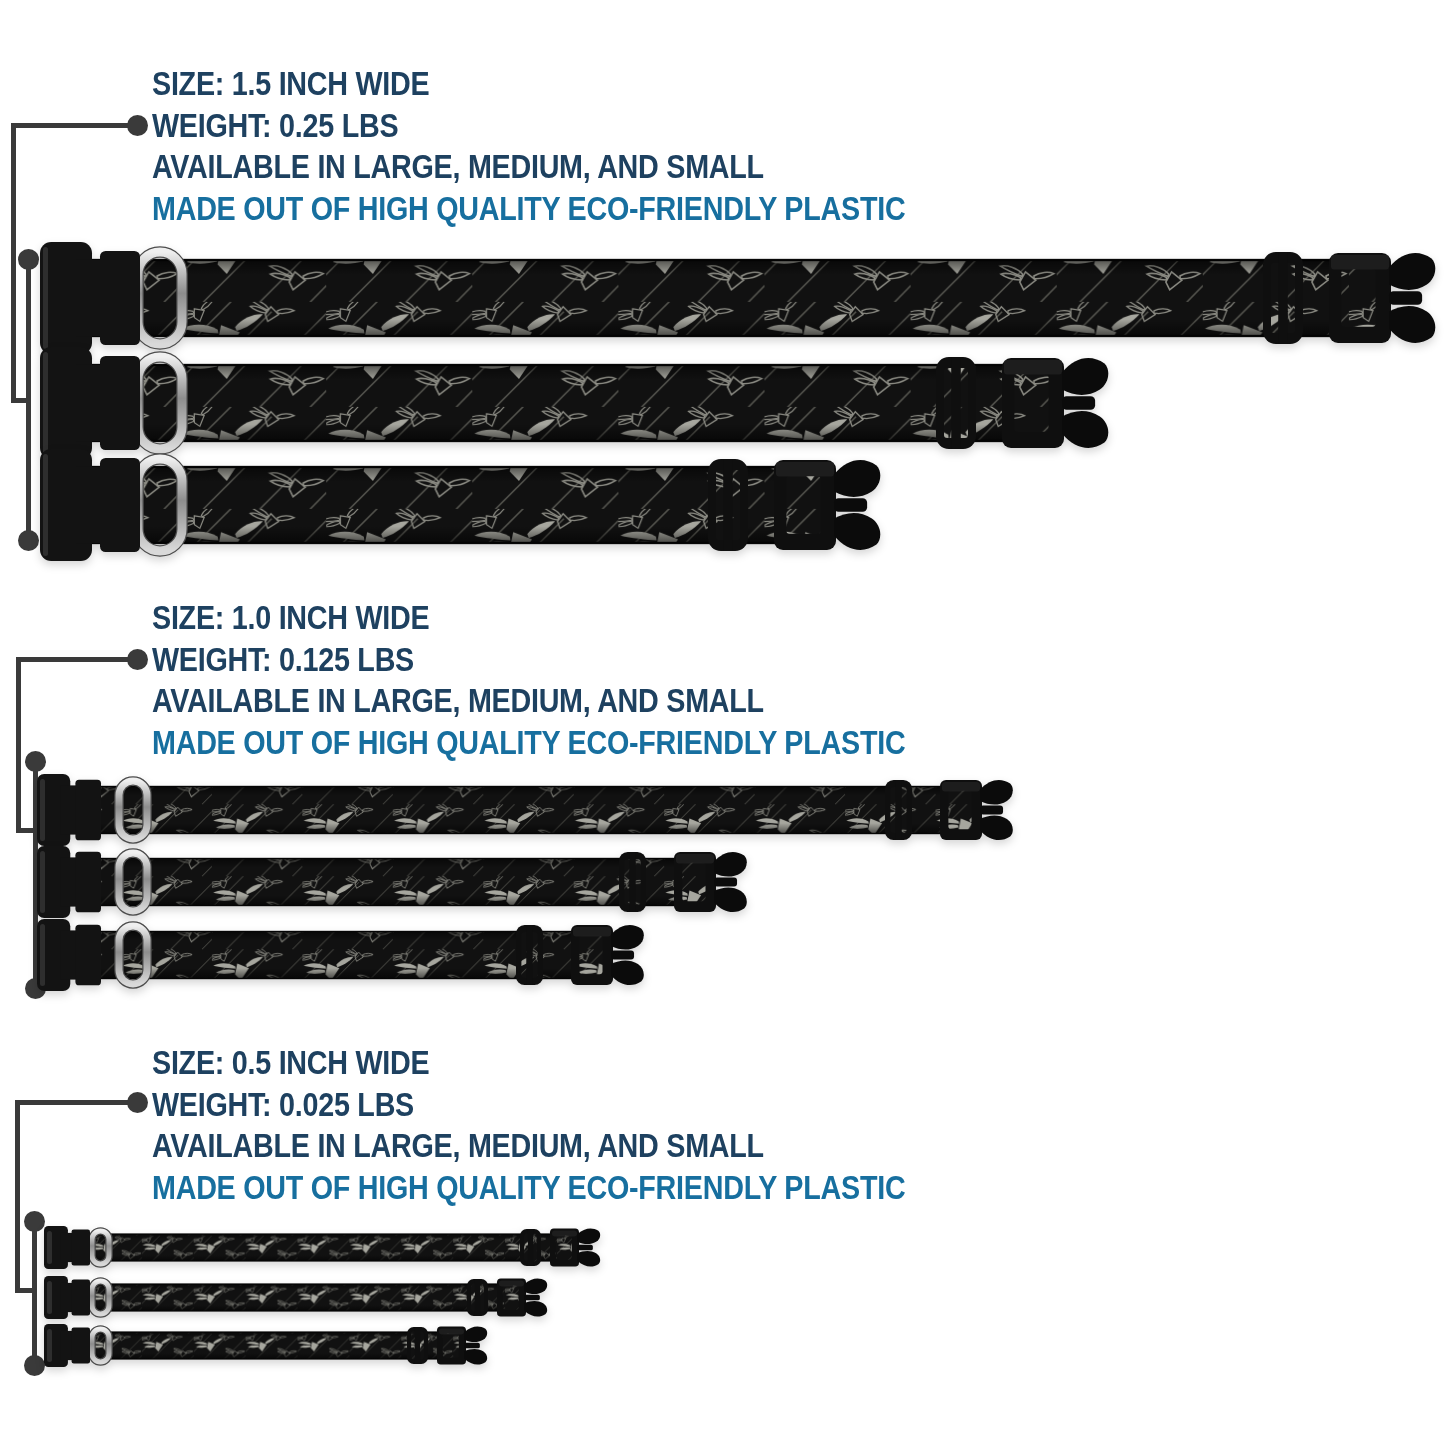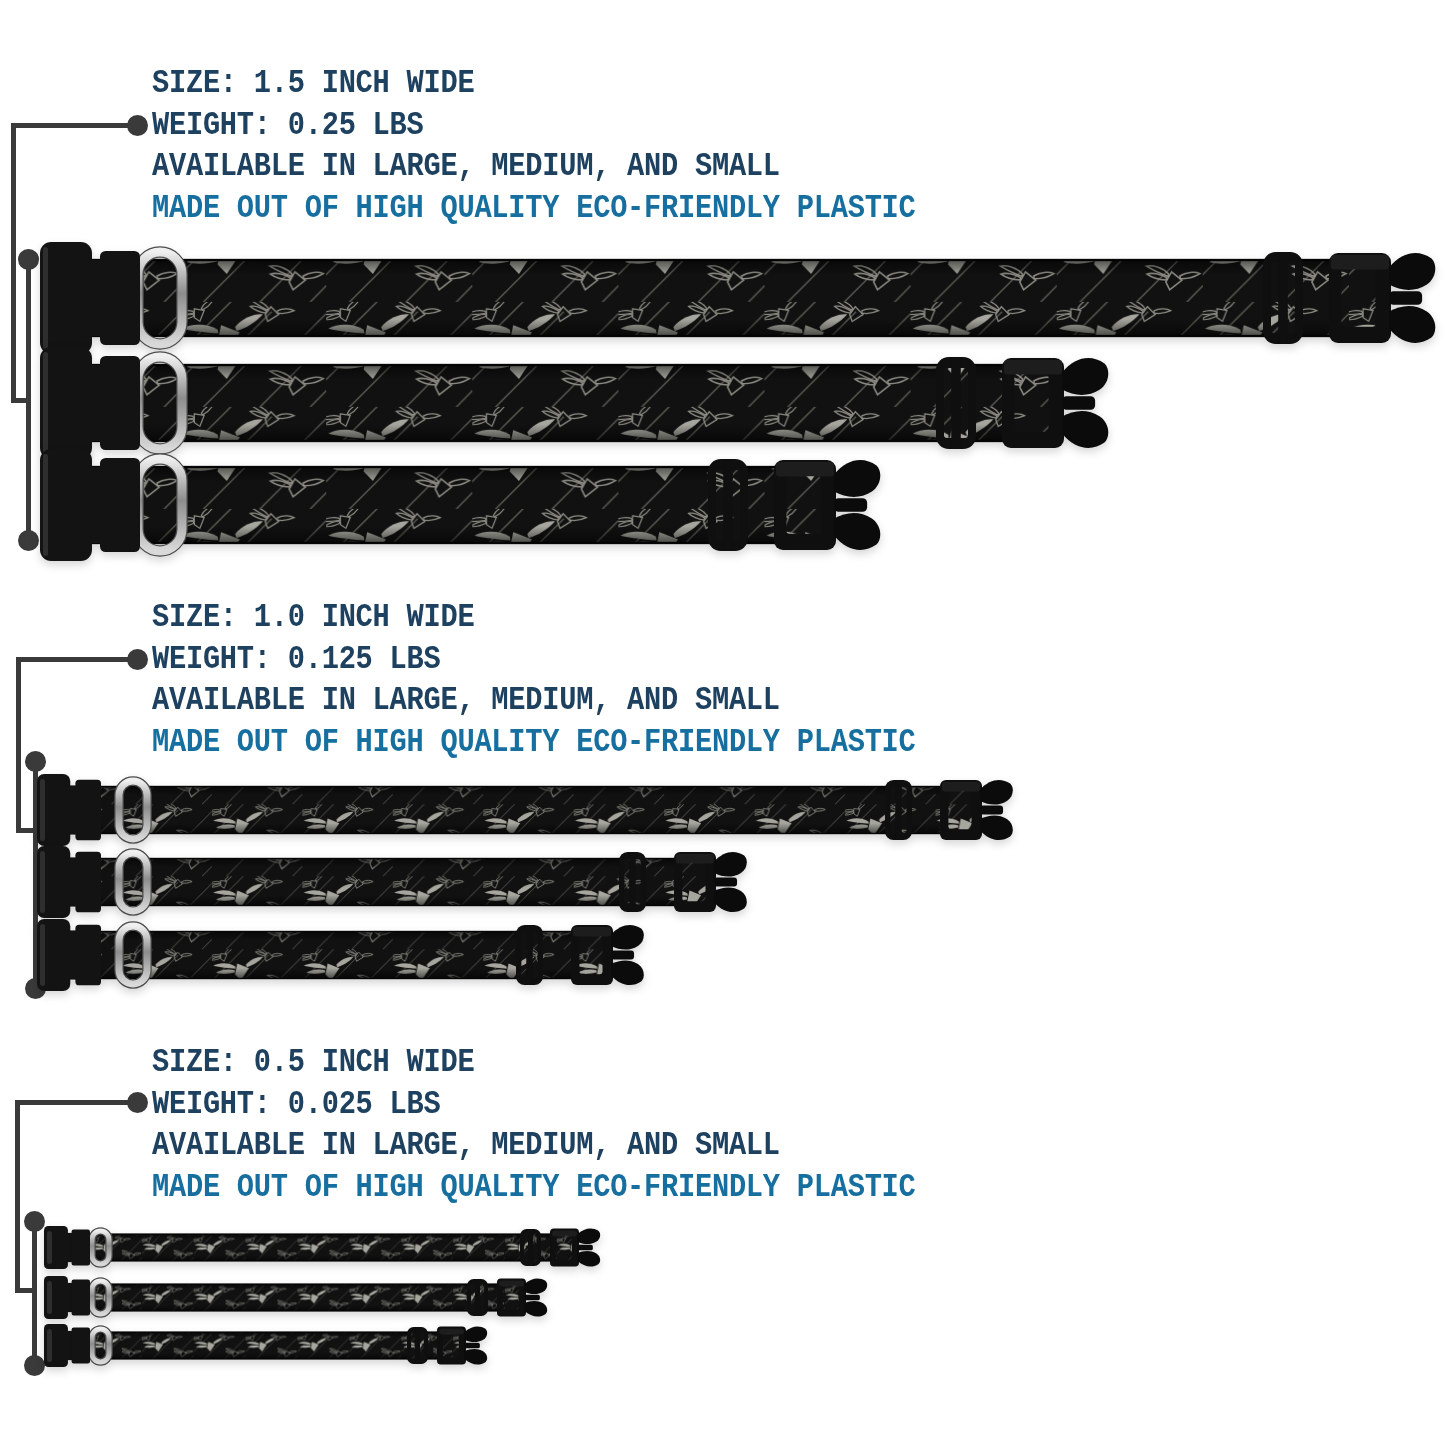--- a/index.html
+++ b/index.html
@@ -1,18 +1,18 @@
 <!DOCTYPE html>
 <html><head>
 <meta charset="utf-8">
 <style>
   html,body{margin:0;padding:0;background:#ffffff;}
   .canvas{
     position:relative;width:1445px;height:1445px;background:var(--c-bg,#ffffff);
-    overflow:hidden;font-family:Liberation Mono, monospace;
+    overflow:hidden;font-family:Liberation Sans, sans-serif;
   }
   .spec{
     position:absolute;left:152px;font-weight:700;font-size:33px;line-height:41.5px;
     letter-spacing:-0.3px;white-space:nowrap;transform:scaleX(0.87);transform-origin:left top;
   }
   .spec .ln{color:var(--c-dark,#1e4160);}
   .spec .ln.accent{color:var(--c-accent,#176f9f);}
   .cl{position:absolute;background:var(--c-line,#3a3a3a);}
   .cl-dot{position:absolute;width:21px;height:21px;border-radius:50%;background:var(--c-line,#3a3a3a);}
   .collar{position:absolute;filter:drop-shadow(0 4px 4px rgba(0,0,0,0.16));}

